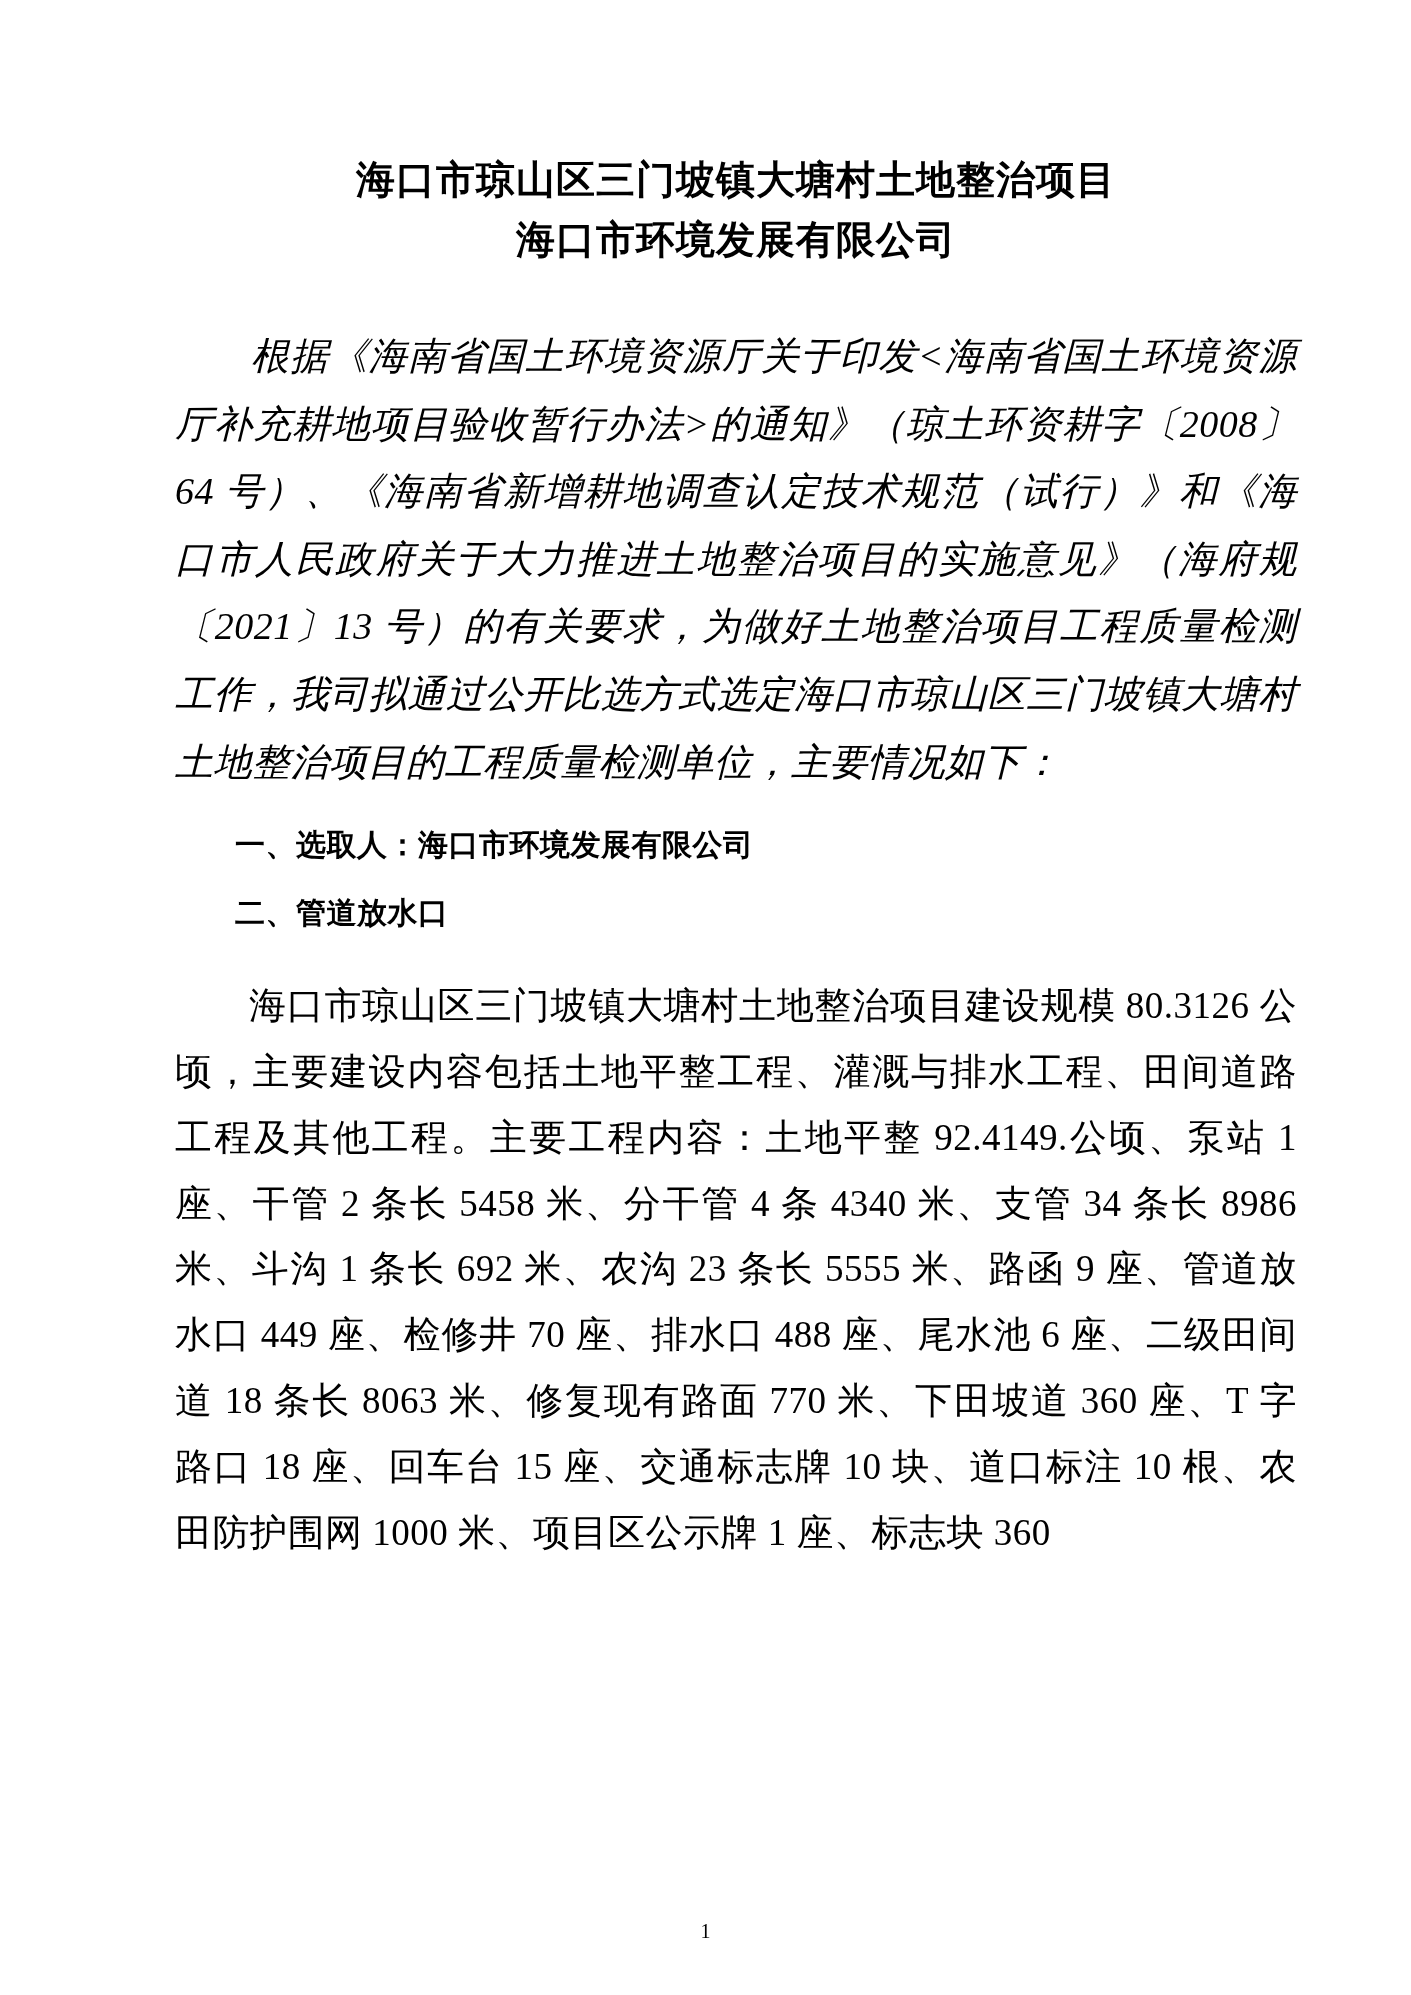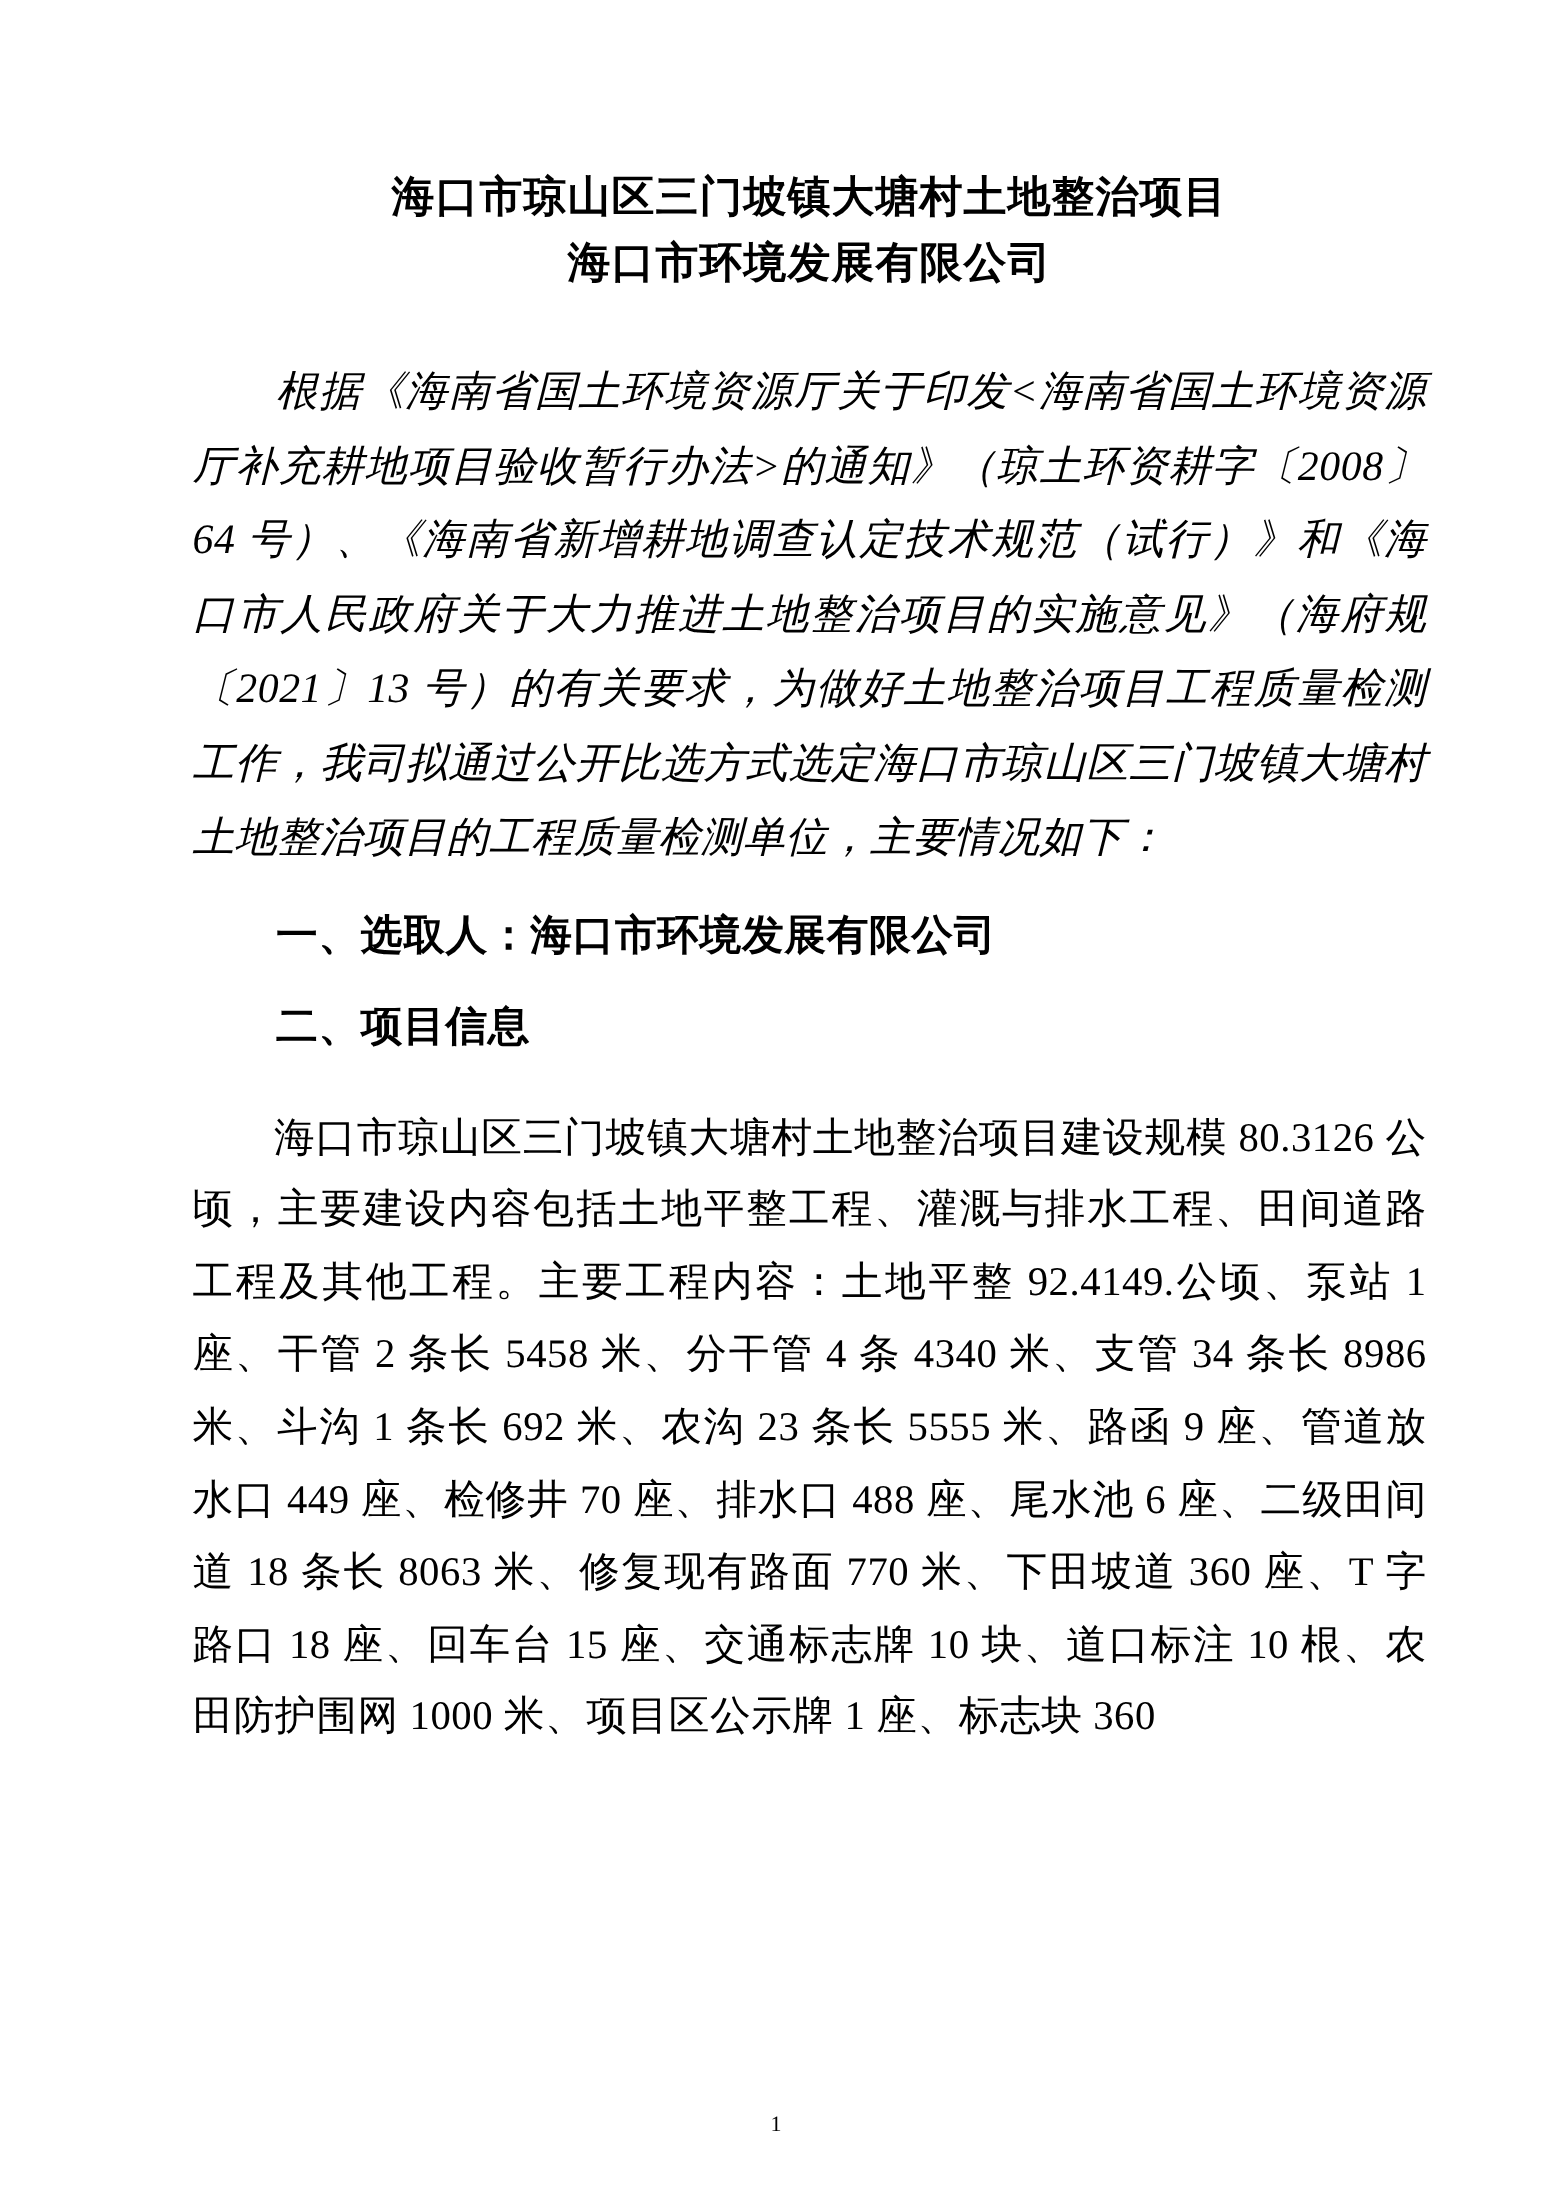--- a/index.html
+++ b/index.html
@@ -42,21 +42,21 @@
     letter-spacing: 0.5px;
   }
   p.indent {
     text-indent: 2em;
   }
   .italic-block {
     font-style: italic;
     font-family: "Liberation Serif", "DejaVu Serif", serif;
   }
   .heading-item {
-    font-size: 38px;
+    font-size: 30px;
     font-weight: bold;
     line-height: 1.78;
     margin: 0;
     text-indent: 2em;
     letter-spacing: 0.5px;
   }
   .sub-heading {
     font-size: 31px;
     line-height: 1.78;
     margin: 0;
@@ -93,21 +93,21 @@
   </div>
 
   <p class="para indent italic-block">根据《海南省国土环境资源厅关于印发&lt;海南省国土环境资源厅补充耕地项目验收暂行办法&gt;的通知》（琼土环资耕字〔2008〕64 号）、《海南省新增耕地调查认定技术规范（试行）》和《海口市人民政府关于大力推进土地整治项目的实施意见》（海府规〔2021〕13 号）的有关要求，为做好土地整治项目工程质量检测工作，我司拟通过公开比选方式选定海口市琼山区三门坡镇大塘村土地整治项目的工程质量检测单位，主要情况如下：</p>
 
   <div class="spacer-md"></div>
 
   <p class="heading-item">一、选取人：海口市环境发展有限公司</p>
 
   <div class="spacer-sm"></div>
 
-  <p class="heading-item">二、项目信息</p>
+  <p class="heading-item">二、管道放水口</p>
 
   <div class="spacer-sm"></div>
 
 
   <div class="spacer-sm"></div>
 
   <div class="body-block">
     <p class="para indent">海口市琼山区三门坡镇大塘村土地整治项目建设规模 80.3126 公顷，主要建设内容包括土地平整工程、灌溉与排水工程、田间道路工程及其他工程。主要工程内容：土地平整 92.4149.公顷、泵站 1 座、干管 2 条长 5458 米、分干管 4 条 4340 米、支管 34 条长 8986 米、斗沟 1 条长 692 米、农沟 23 条长 5555 米、路函 9 座、管道放水口 449 座、检修井 70 座、排水口 488 座、尾水池 6 座、二级田间道 18 条长 8063 米、修复现有路面 770 米、下田坡道 360 座、T 字路口 18 座、回车台 15 座、交通标志牌 10 块、道口标注 10 根、农田防护围网 1000 米、项目区公示牌 1 座、标志块 360</p>
   </div>
 

